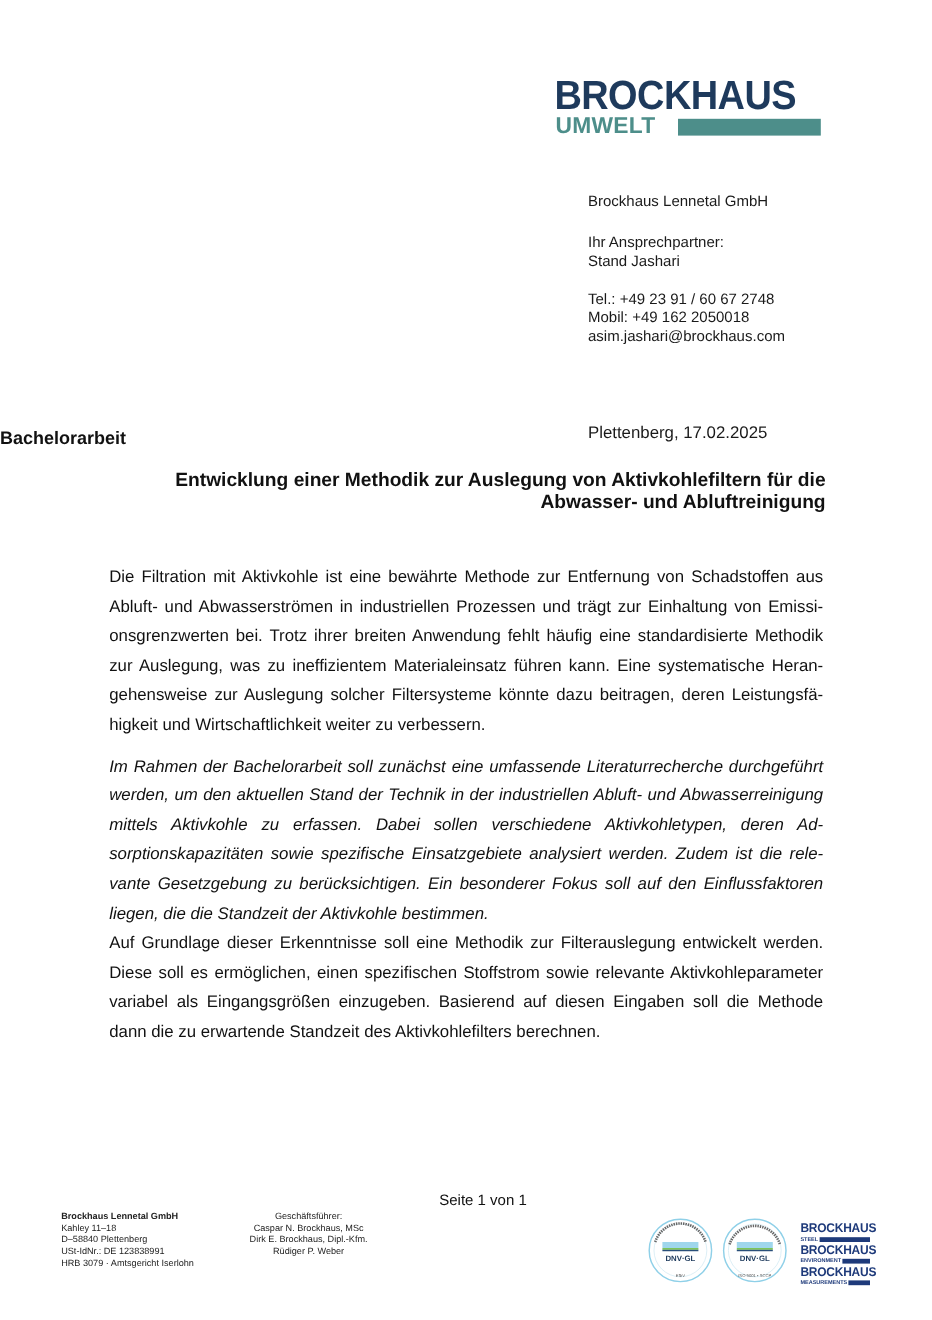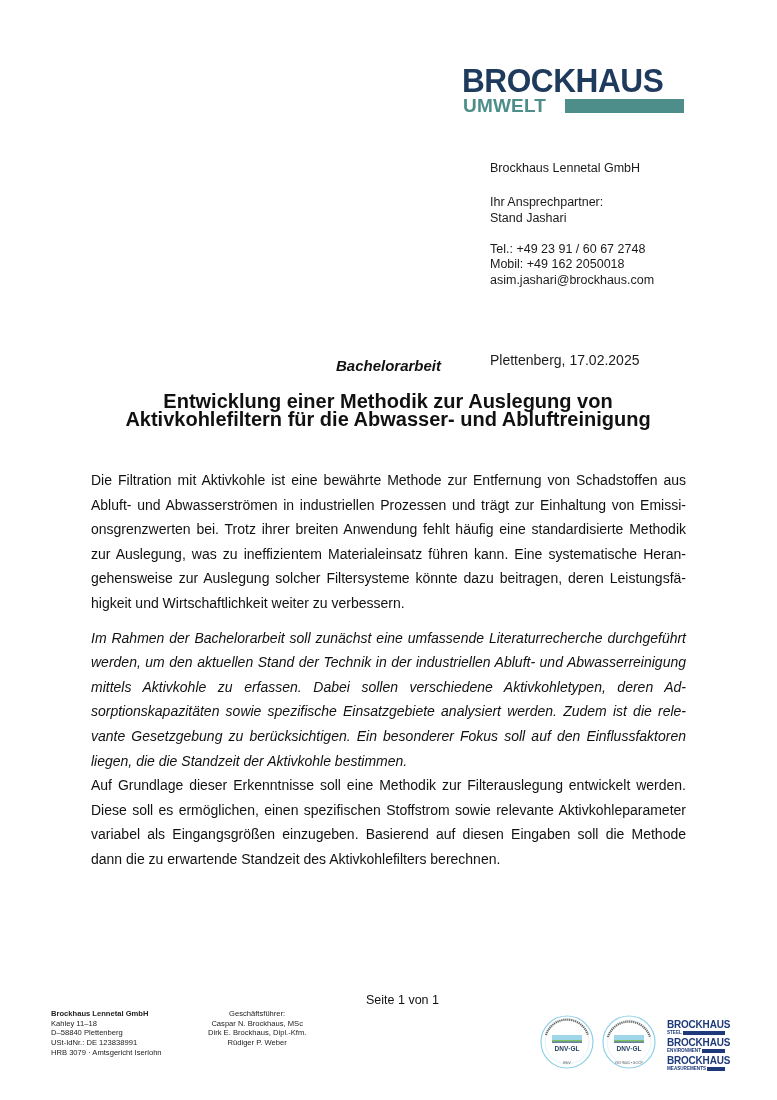--- a/index.html
+++ b/index.html
@@ -23,24 +23,24 @@
       color: #4d8e8a; white-space: nowrap;
     }
     .logo-bar { position: absolute; left: 103px; top: 35px; width: 119px; height: 14px; background: #4d8e8a; }
 
     
     .contact { left: 490px; top: 161px; font-size: 12.5px; line-height: 15.5px; color: #1a1a1a; }
     .contact .gap { height: 15.5px; }
     .place-date { left: 490px; top: 352px; font-size: 14px; color: #1a1a1a; }
 
     
-    .doc-type { left: 0; width: 777px; top: 357px; text-align: center; font-weight: bold; font-size: 15px; font-style: italic; }
+    .doc-type { left: 0; width: 777px; top: 357px; text-align: left; font-weight: bold; font-size: 15px; }
     .doc-title {
-      left: 88px; width: 600px; top: 392px; text-align: center;
-      font-weight: bold; font-size: 20px; line-height: 18px;
+      left: 88px; width: 600px; top: 392px; text-align: right;
+      font-weight: bold; font-size: 16px; line-height: 18px;
     }
 
     
     .body-text {
       left: 91px; width: 595px; top: 468px;
       font-size: 14px; line-height: 24.6px; text-align: justify; color: #111;
       hyphens: manual;
     }
     .body-text p { margin: 0; }
     .body-text p.spaced { margin-top: 10px; font-style: italic; }

